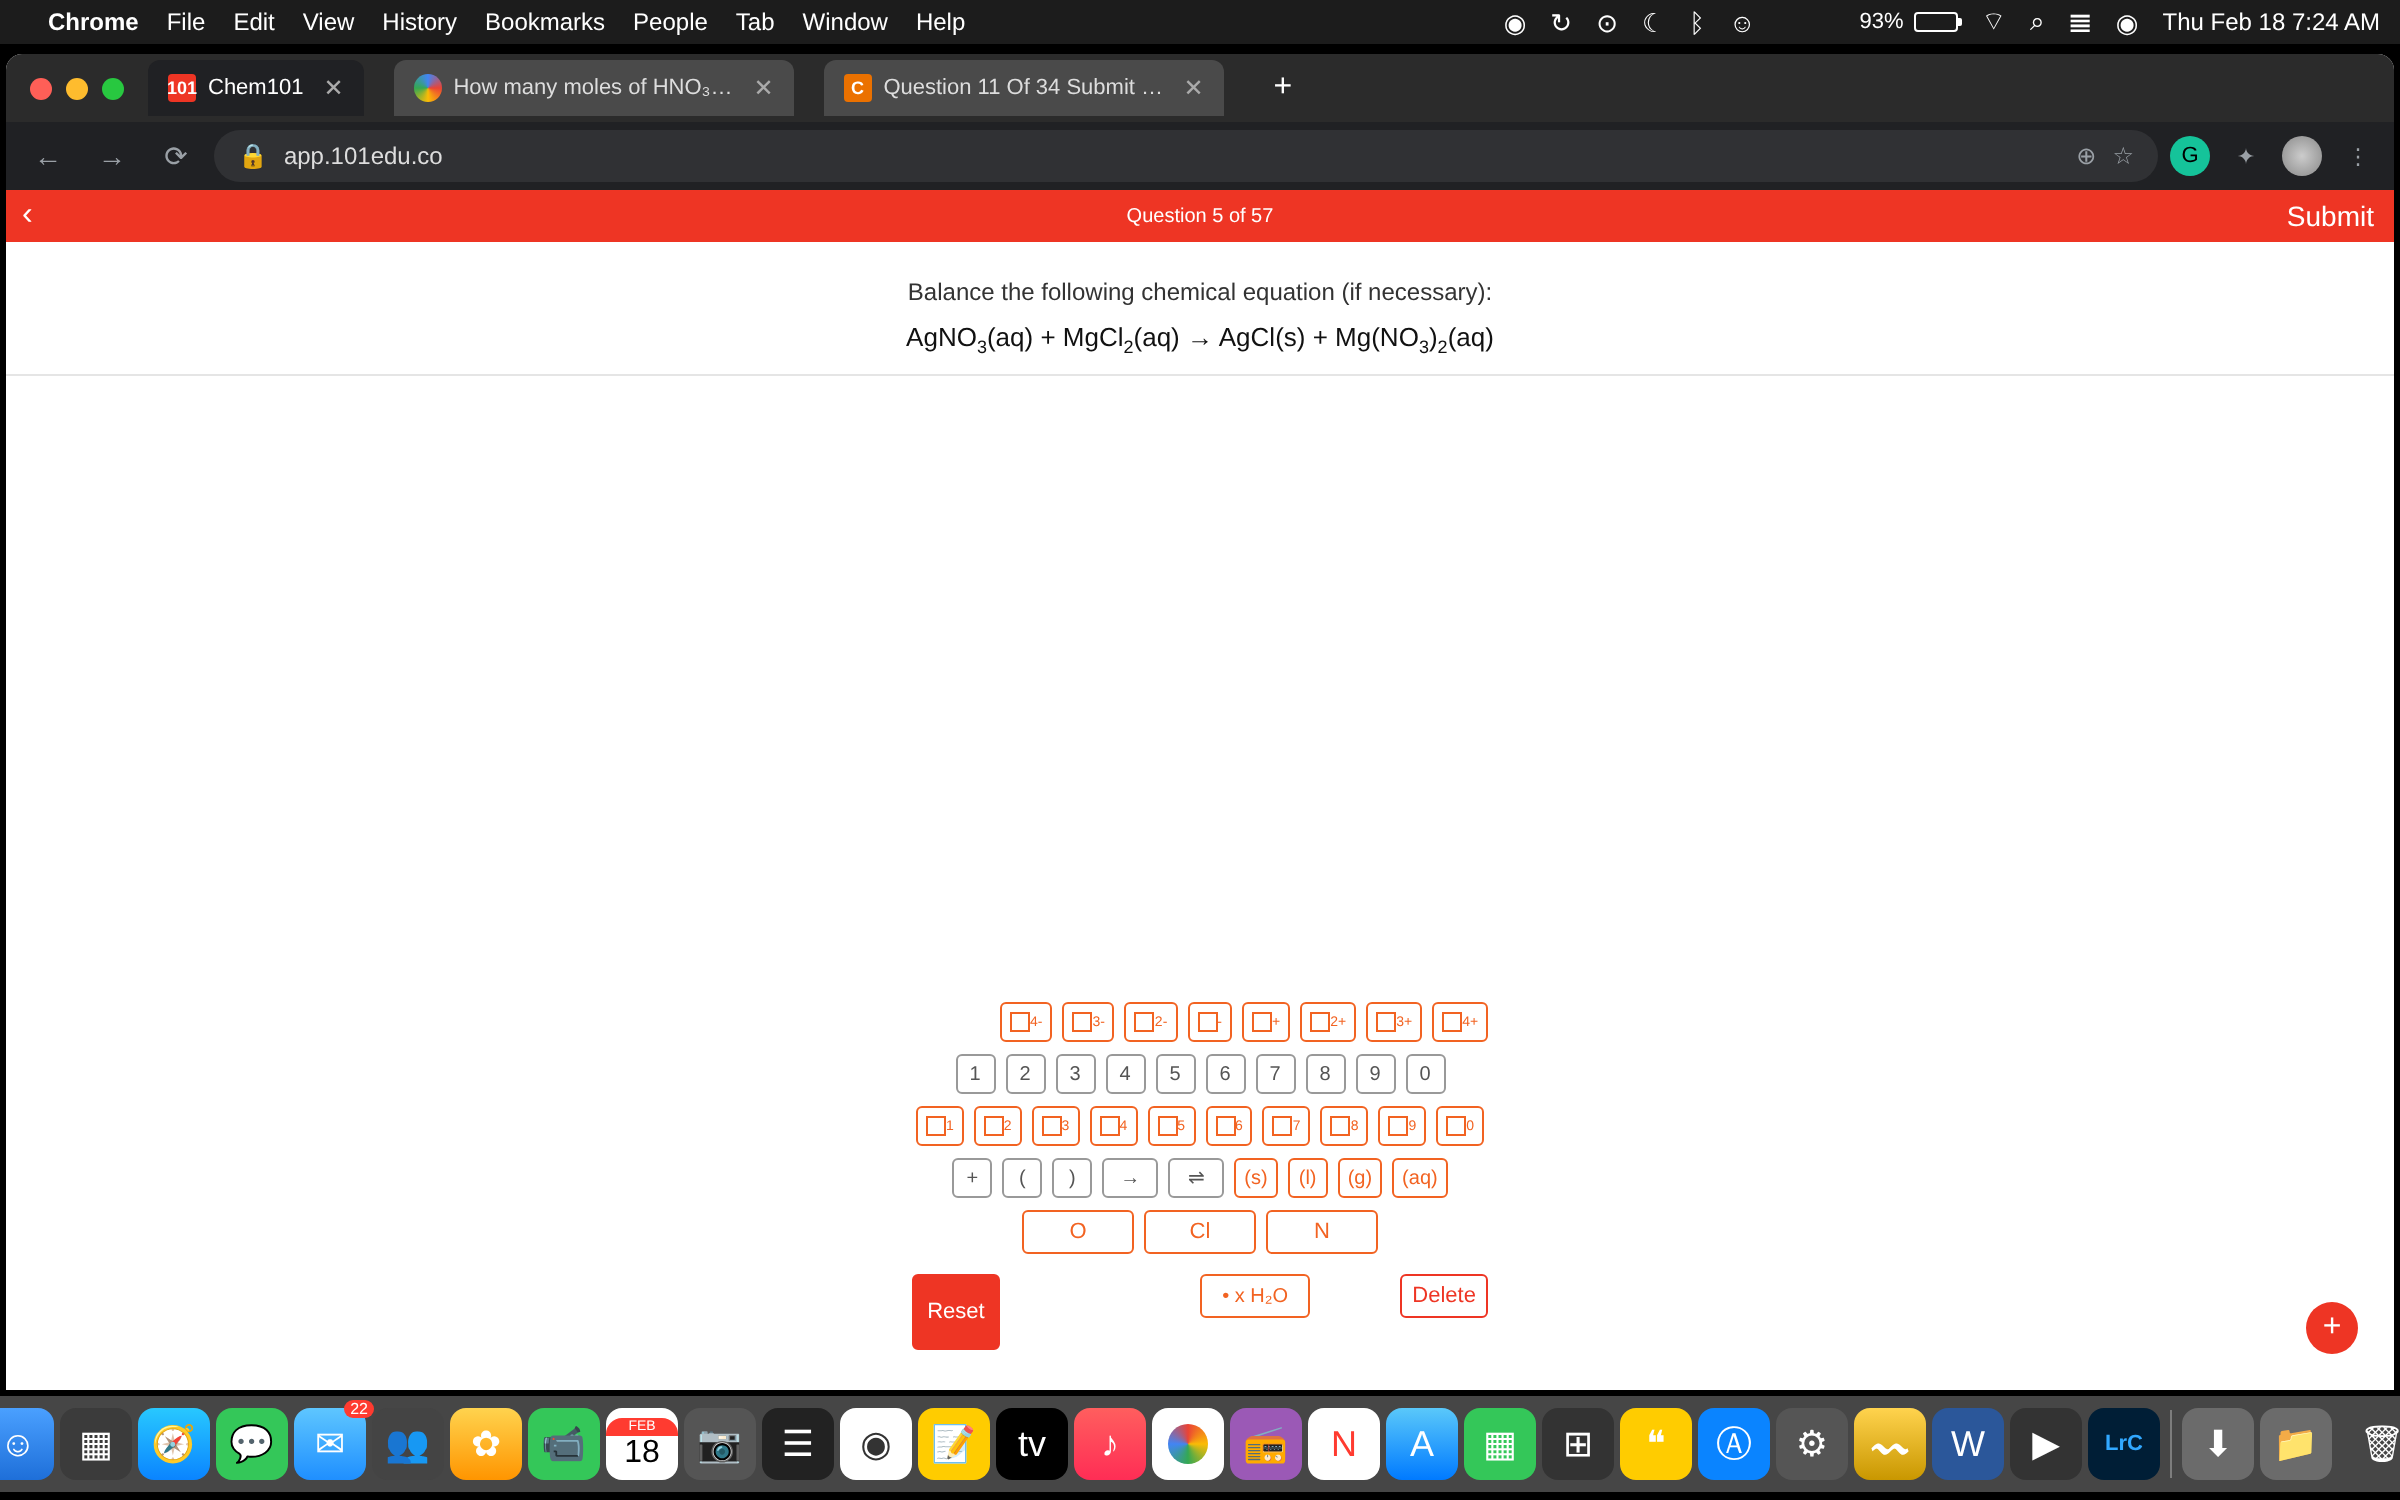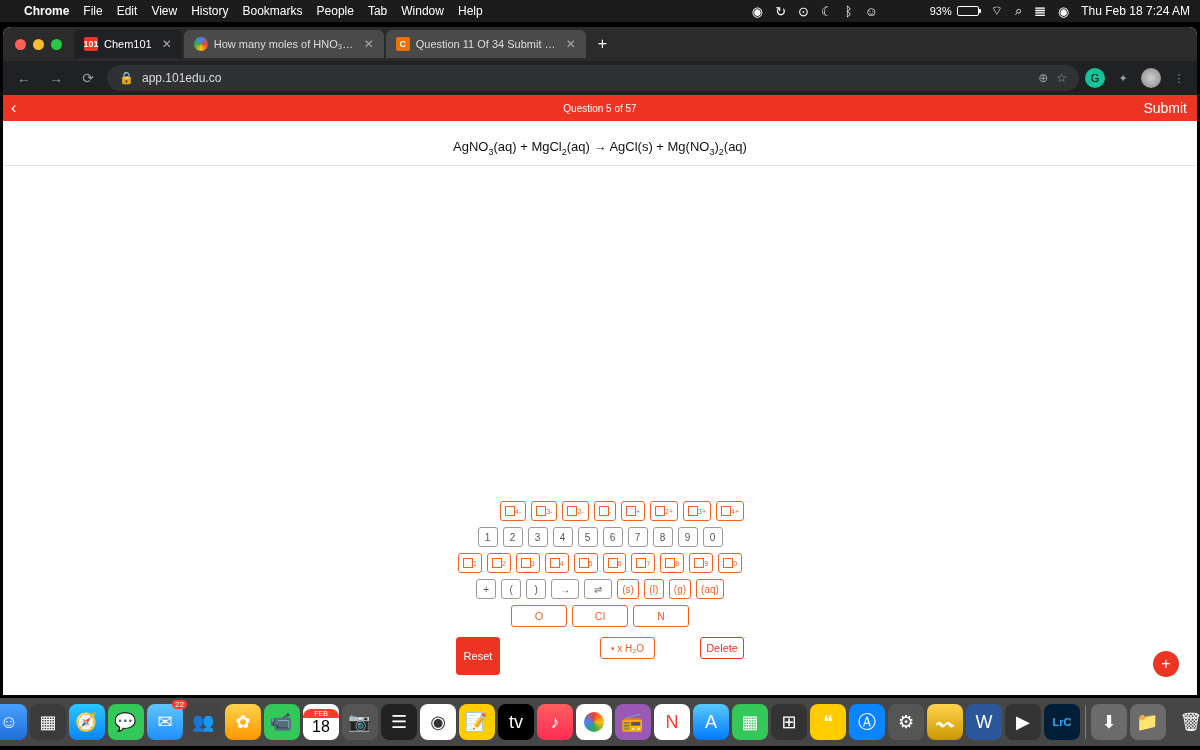--- a/index.html
+++ b/index.html
@@ -14,21 +14,21 @@
 .battery-icon { width: 22px; height: 10px; border: 1px solid #fff; border-radius: 2px; position: relative; }
 .battery-icon::after { content:""; position:absolute; right:-3px; top:2px; width:2px; height:4px; background:#fff; border-radius:0 1px 1px 0; }
 .battery-fill { background:#fff; height:100%; width:93%; }
 
 .chrome-window { position: absolute; top: 22px; left: 0; right: 0; bottom: 55px; background: #fff; display: flex; flex-direction: column; border-radius: 8px 8px 0 0; overflow: hidden; margin: 5px 3px 0 3px; }
 
 .tabbar { height: 34px; background: #2b2b2b; display: flex; align-items: center; padding-left: 8px; }
 .traffic { display: flex; gap: 7px; margin-right: 12px; margin-left: 4px; }
 .dot { width: 11px; height: 11px; border-radius: 50%; }
 .red{background:#ff5f57}.yellow{background:#febc2e}.green{background:#28c840}
-.tab { height: 28px; background: #4a4a4a; color: #ddd; display: flex; align-items: center; padding: 0 10px; font-size: 11px; border-radius: 6px 6px 0 0; margin-right: 2px; gap: 6px; max-width: 200px; }
+.tab { height: 28px; background: #4a4a4a; color: #ddd; display: flex; align-items: center; padding: 0 10px; font-size: 11px; border-radius: 6px 6px 0 0; margin-right: 15px; gap: 6px; max-width: 200px; }
 .tab.active { background: #202124; color: #fff; }
 .tab-close { color: #aaa; font-size: 12px; margin-left: 4px; }
 .tab-icon { width: 14px; height: 14px; border-radius: 2px; display:inline-flex; align-items:center; justify-content:center; font-size:9px; font-weight:bold; color:#fff;}
 .newtab { color:#fff; font-size: 16px; padding: 0 10px; }
 
 .addrbar { height: 34px; background: #202124; display: flex; align-items: center; padding: 0 8px; gap: 6px; }
 .navbtn { width: 26px; height: 26px; display:flex; align-items:center; justify-content:center; color:#9aa0a6; border-radius:50%; font-size:14px; }
 .addr-field { flex:1; height: 26px; background: #303134; border-radius: 13px; display:flex; align-items:center; padding: 0 12px; color:#ddd; font-size: 12px; gap:8px; }
 .addr-icons { display:flex; align-items:center; gap:8px; }
 .ext-icon { width:20px; height:20px; border-radius:50%; display:flex; align-items:center; justify-content:center; font-size:11px; }
@@ -149,20 +149,21 @@
   </div>
 
   <div class="content">
     <div class="qheader">
       <span class="back">‹</span>
       <span>Question 5 of 57</span>
       <span class="submit">Submit</span>
     </div>
 
     <div class="prompt-area">
+      <div class="prompt">Balance the following chemical equation (if necessary):</div>
       <div class="equation" id="equation">AgNO<sub>3</sub>(aq) + MgCl<sub>2</sub>(aq) → AgCl(s) + Mg(NO<sub>3</sub>)<sub>2</sub>(aq)</div>
     </div>
 
     <div class="pad-area">
       <div class="keypad">
 
         <div class="row" style="margin-left:44px;">
           <div class="key">
               <span class="box"></span>
               <sup>4-</sup>

